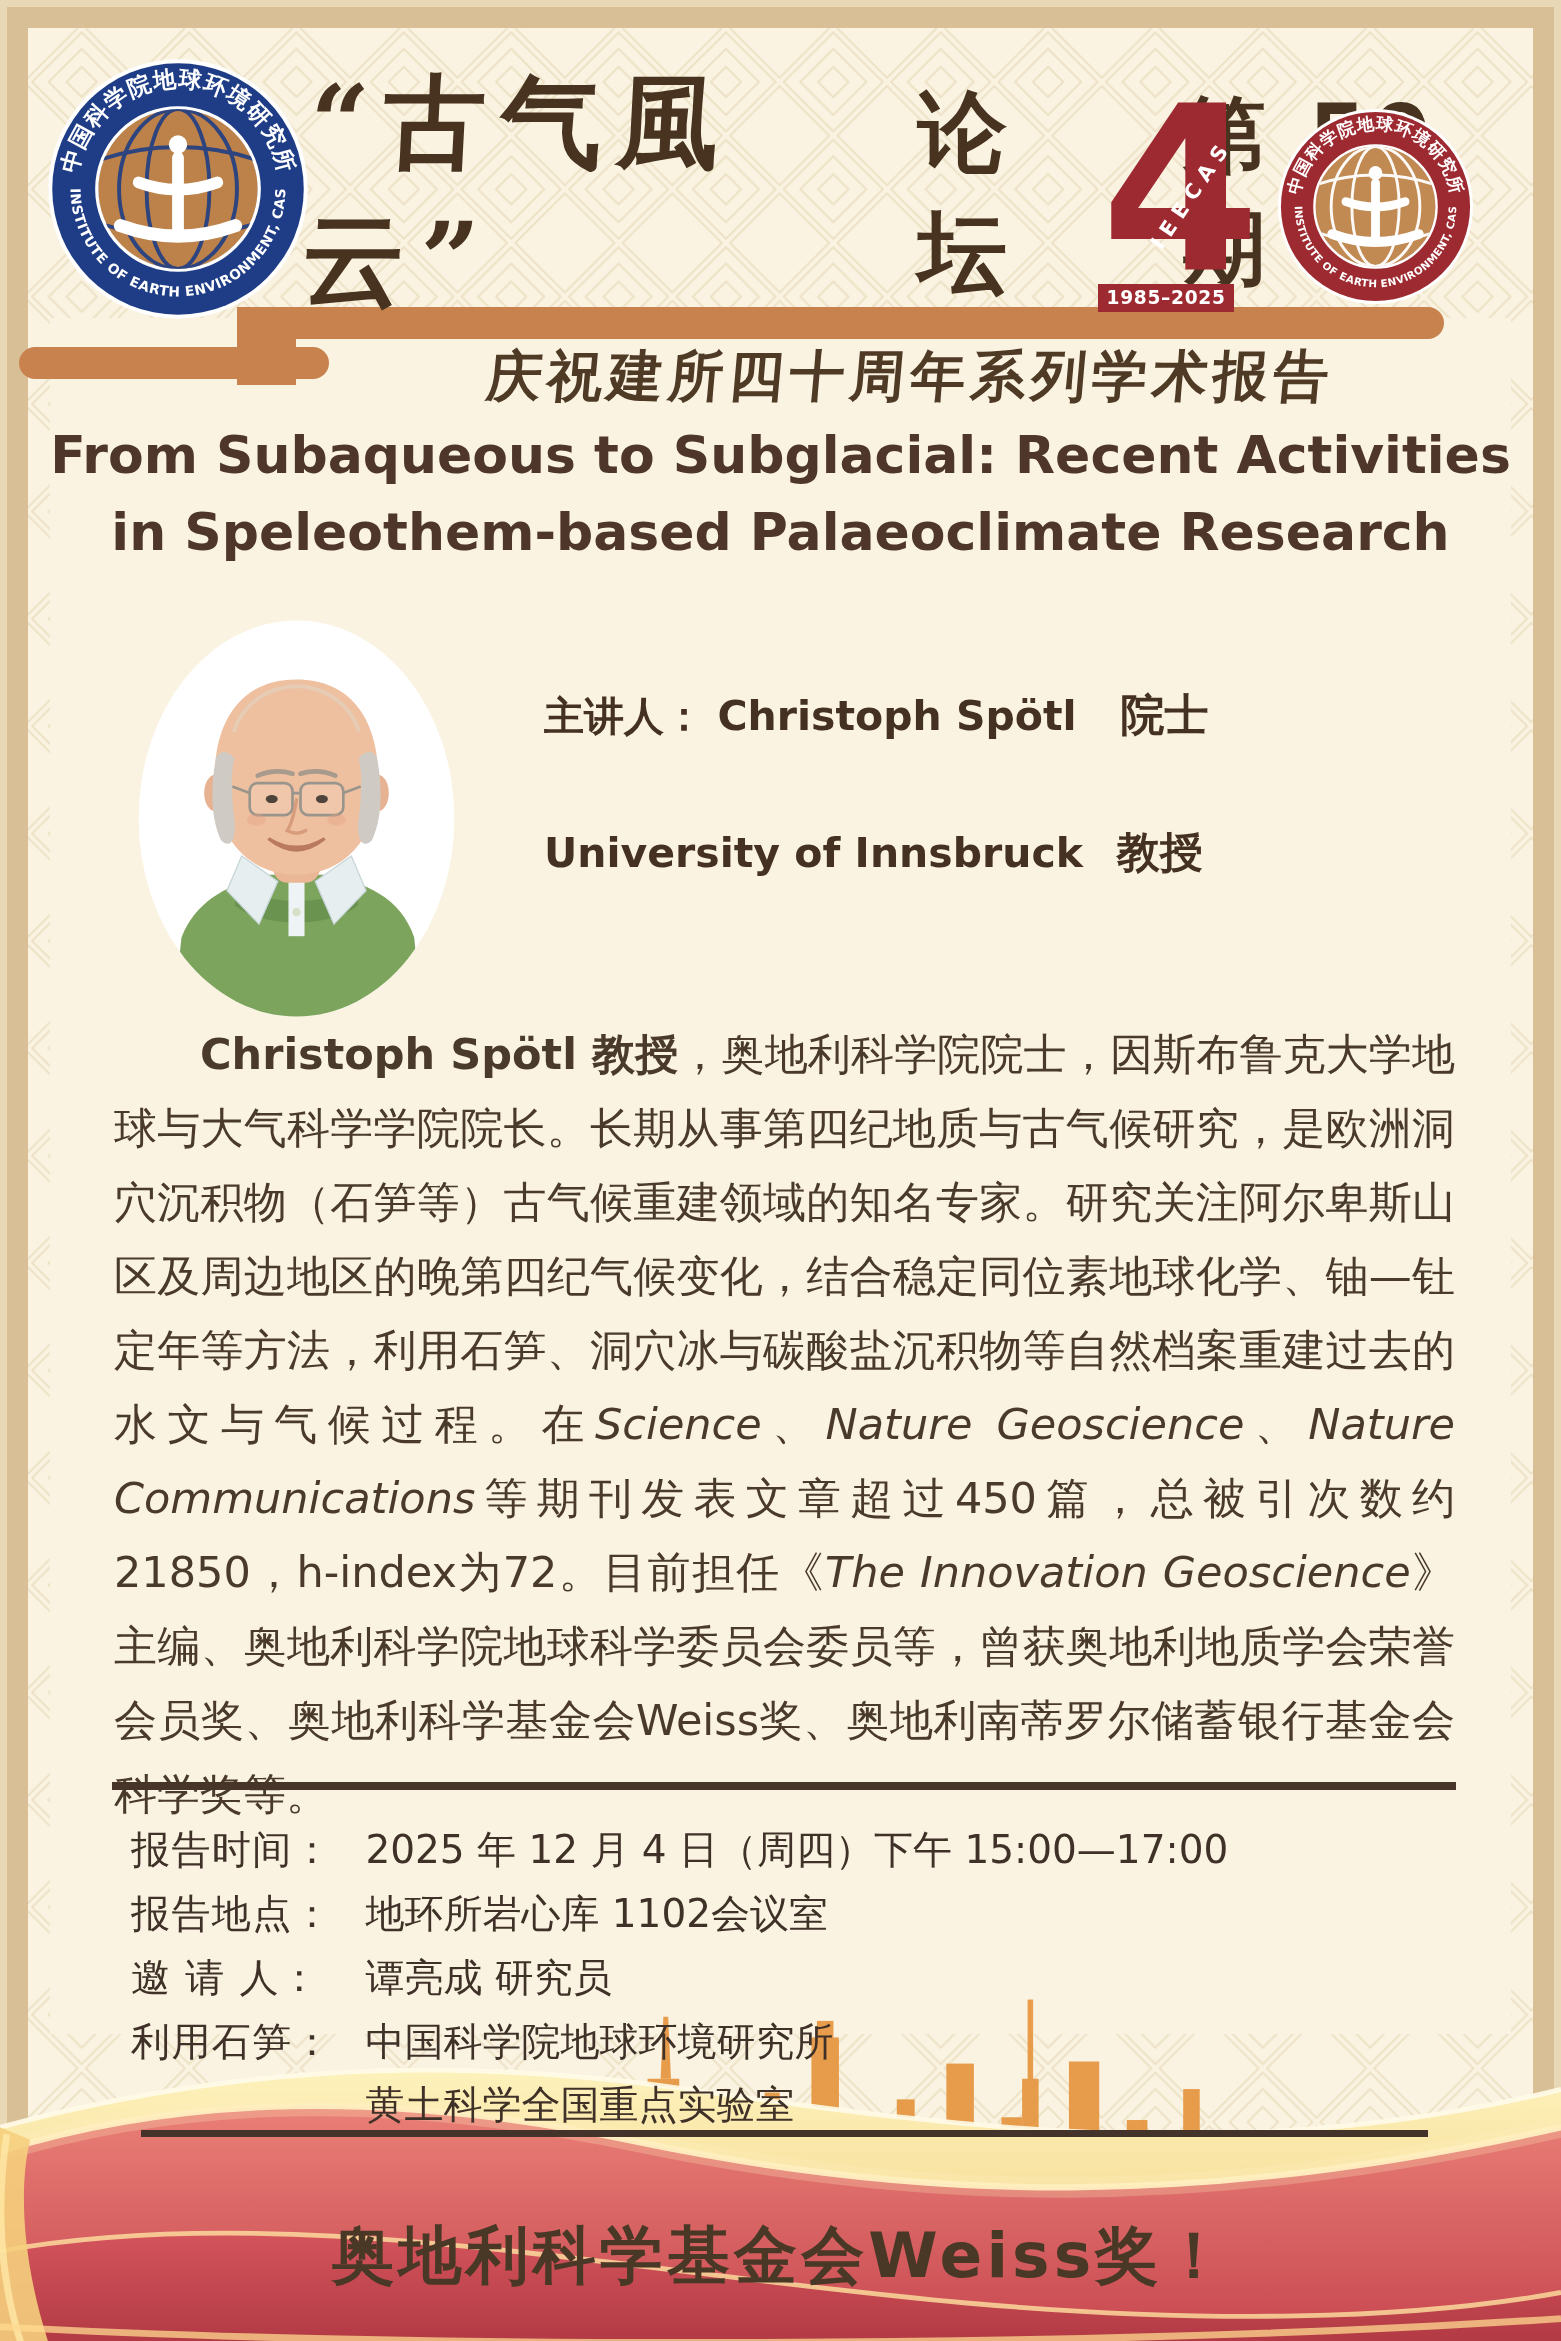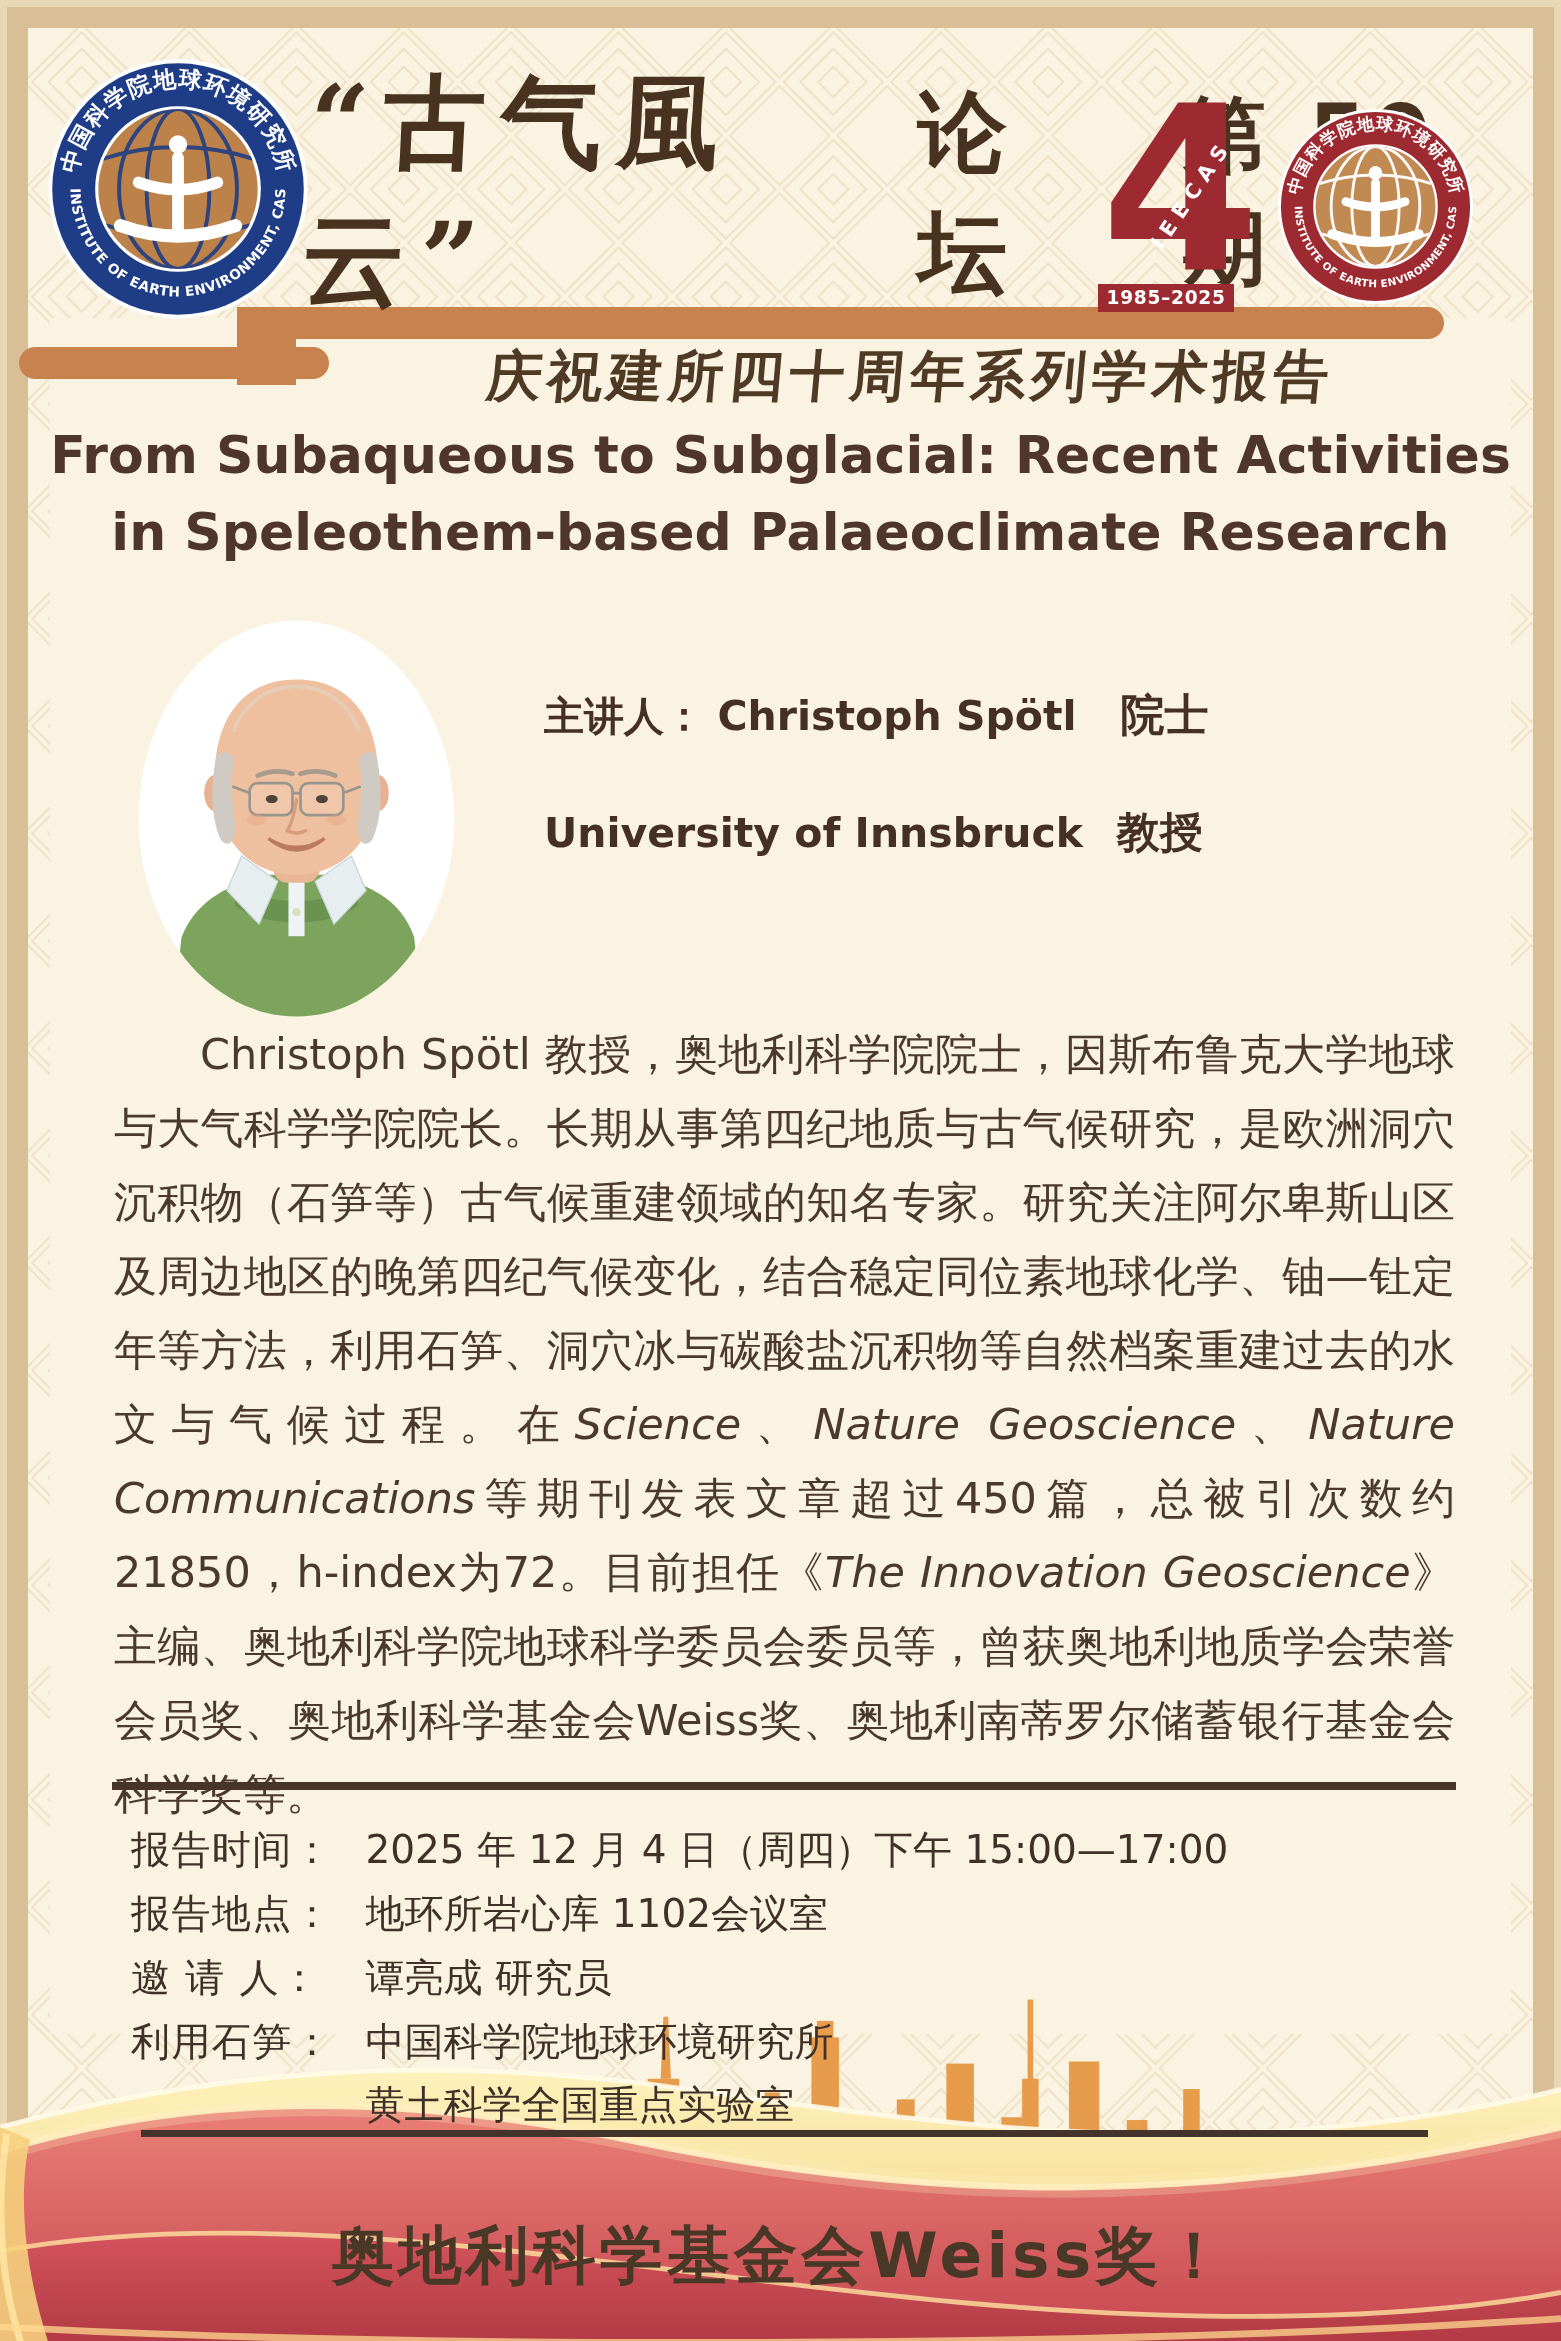--- a/index.html
+++ b/index.html
@@ -46,28 +46,28 @@
 
   .talk-title{position:absolute;left:0;top:417px;width:1561px;text-align:center;z-index:6;
     font-size:52px;font-weight:800;line-height:77px;color:#4e372a;letter-spacing:0;}
 
   
   .photo{position:absolute;left:136px;top:617px;z-index:6;}
   .speaker-line1{position:absolute;left:544px;top:686px;z-index:6;color:#453122;font-weight:700;}
   .speaker-line1 .lbl{font-size:40px;}
   .speaker-line1 .nm{font-size:41px;margin-left:9.6px;}
   .speaker-line1 .hon{font-size:44px;margin-left:40px;}
-  .speaker-line2{position:absolute;left:544px;top:804px;z-index:6;color:#453122;font-weight:700;}
+  .speaker-line2{position:absolute;left:544px;top:824px;z-index:6;color:#453122;font-weight:700;}
   .speaker-line2 .aff{font-size:41px;}
   .speaker-line2 .pos{font-size:43px;margin-left:30px;}
 
   
   .bio{position:absolute;left:114px;top:1017px;width:1341px;z-index:6;
     font-size:43px;line-height:74px;color:#4a3a2b;text-align:justify;text-indent:2em;margin:0;}
-  .bio .seg-bold{font-weight:400;}
+  .bio .seg-bold{font-weight:700;}
   .bio .seg-italic{font-style:italic;}
 
   .rule1{position:absolute;left:112px;top:1782px;width:1344px;height:8.3px;background:#463528;z-index:6;}
   .rule2{position:absolute;left:141px;top:2130px;width:1287px;height:6.9px;background:#43332a;z-index:30;}
 
   
   .drow{position:absolute;left:131px;z-index:25;font-size:39px;line-height:44px;color:#3f3128;white-space:nowrap;}
   .drow .dl{display:inline-block;width:222px;letter-spacing:1.4px;}
   .drow .dv{display:inline-block;}
 

